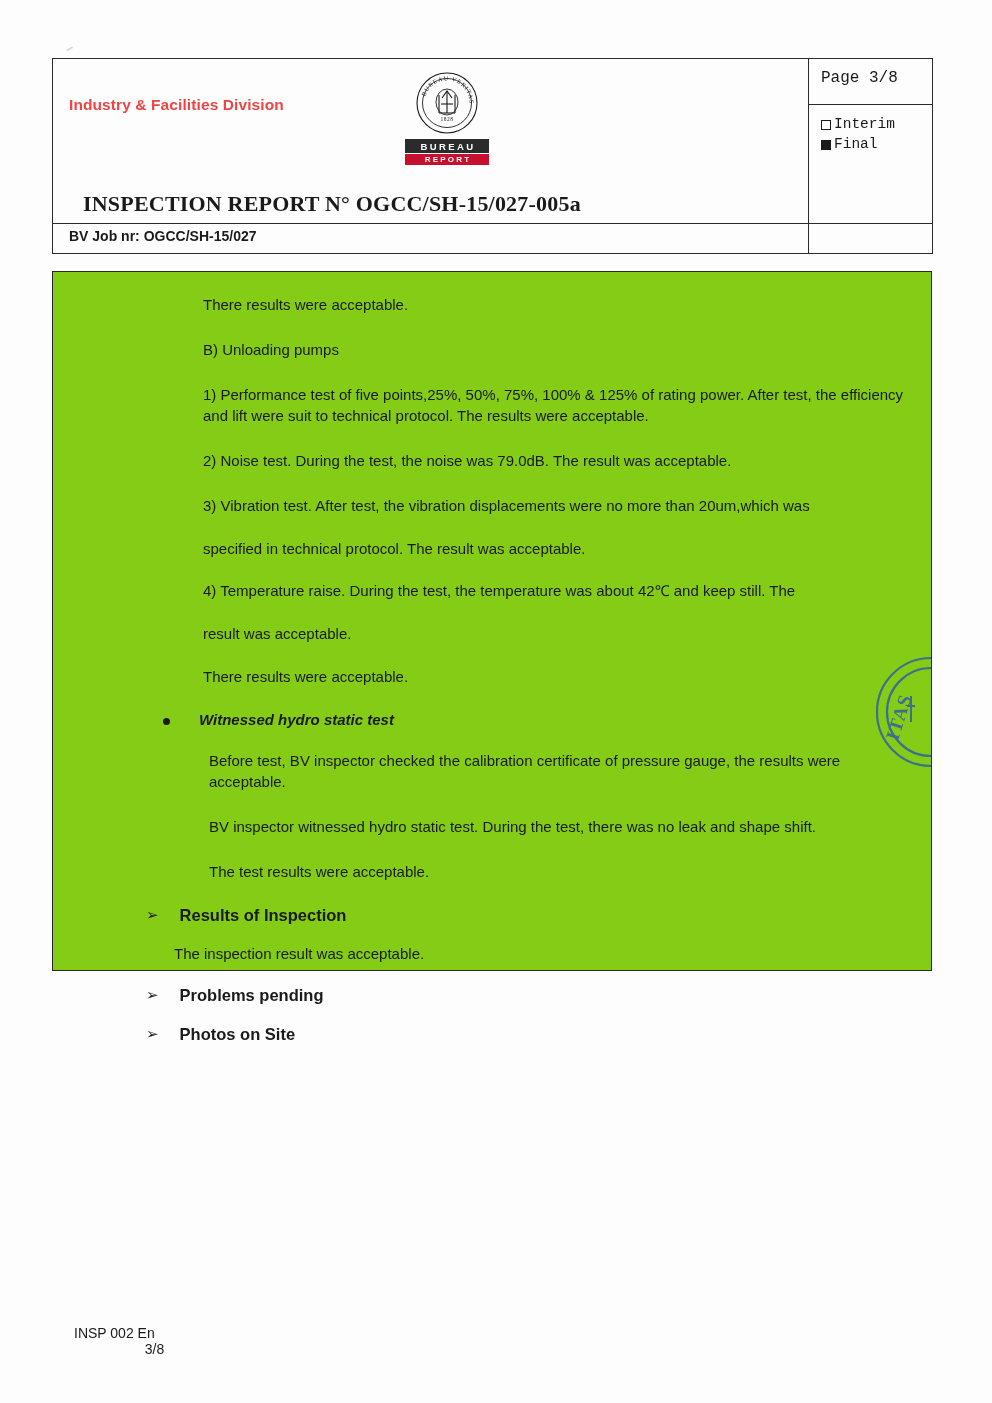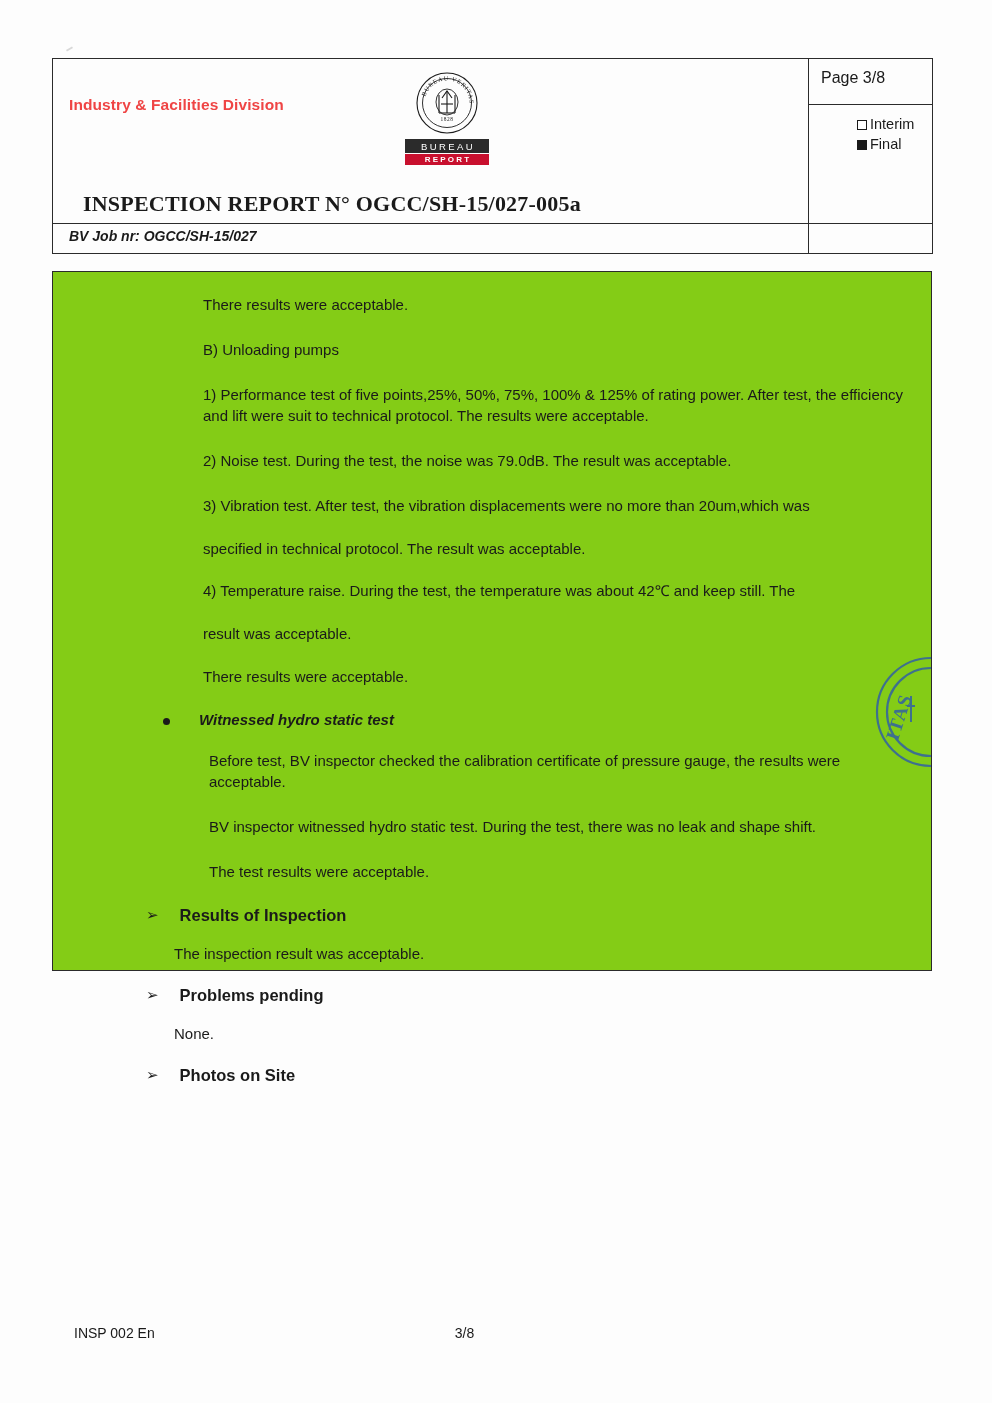--- a/index.html
+++ b/index.html
@@ -35,21 +35,21 @@
     border: 1.5px solid #2b2b2b;
     border-collapse: collapse;
     table-layout: fixed;
   }
   .header-table td {
     border: 1.5px solid #2b2b2b;
     vertical-align: top;
     padding: 0;
   }
   .hdr-left { width: 756px; }
-  .hdr-right { width: 124px; }
+  .hdr-right { width: 124px; font-family: Liberation Mono, monospace; }
 
   .hdr-left-inner {
     position: relative;
     height: 164px;
   }
   .division-title {
     position: absolute;
     left: 16px;
     top: 37px;
     font-size: 15.5px;
@@ -80,21 +80,21 @@
     width: 64px; height: 64px;
     margin: 0 auto;
     position: relative;
   }
   .bv-seal svg { display:block; }
   .bv-word {
     margin-top: 4px;
     background: #2b2b2b;
     color: #ffffff;
     font-size: 9.5px;
-    font-weight: normal;
+    font-weight: bold;
     letter-spacing: 2.4px;
     padding: 1.5px 0 1.5px 2px;
     width: 84px;
     margin-left: 8px;
   }
   .bv-word2 {
     background: #c8102e;
     color: #ffffff;
     font-size: 8px;
     font-weight: bold;
@@ -113,37 +113,35 @@
   .status-cell {
     height: 118px;
     padding: 12px 0 0 12px !important;
   }
   .chk-row {
     display: flex;
     align-items: center;
     font-size: 14.5px;
     margin-bottom: 4px;
     line-height: 1.1;
-    margin-left: 36px;
   }
   .chk-box {
     display: inline-block;
     width: 10px; height: 10px;
     border: 1.3px solid #1a1a1a;
     margin-right: 3px;
     background: #ffffff;
   }
   .chk-box.filled { background: #1a1a1a; }
 
   .jobnr-row td {
     height: 30px;
     padding: 4px 0 0 16px !important;
     font-size: 14px;
     font-weight: bold;
-    font-style: italic;
   }
 
   
   .content-box {
     margin-top: 17px;
     width: 880px;
     height: 700px;
     border: 1.5px solid #2b2b2b;
     position: relative;
     background: #84cc16;
@@ -217,20 +215,21 @@
   .footer {
     position: absolute;
     left: 52px;
     top: 1325px;
     width: 880px;
     font-size: 14px;
   }
   .footer-row {
     display: flex;
     align-items: baseline;
+    flex-direction: column;
   }
   .f-left { width: 310px; padding-left: 22px; }
   .f-mid { width: 205px; text-align: center; }
   .f-right { flex: 1; text-align: right; padding-right: 12px; }
 
   
   .speck {
     position: absolute;
     background: #d8d8d8;
   }
@@ -334,21 +333,20 @@
         <div class="sec-head">
           <span class="sec-arrow">➢</span>
           <span class="sec-title">Results of Inspection</span>
         </div>
         <p class="sec-body">The inspection result was acceptable.</p>
 
         <div class="sec-head">
           <span class="sec-arrow">➢</span>
           <span class="sec-title">Problems pending</span>
         </div>
-        <p class="sec-body">None.</p>
 
         <div class="sec-head">
           <span class="sec-arrow">➢</span>
           <span class="sec-title">Photos on Site</span>
         </div>
 
       </div>
 
       <div class="stamp">
         <svg width="96" height="130" viewBox="0 0 96 130">

